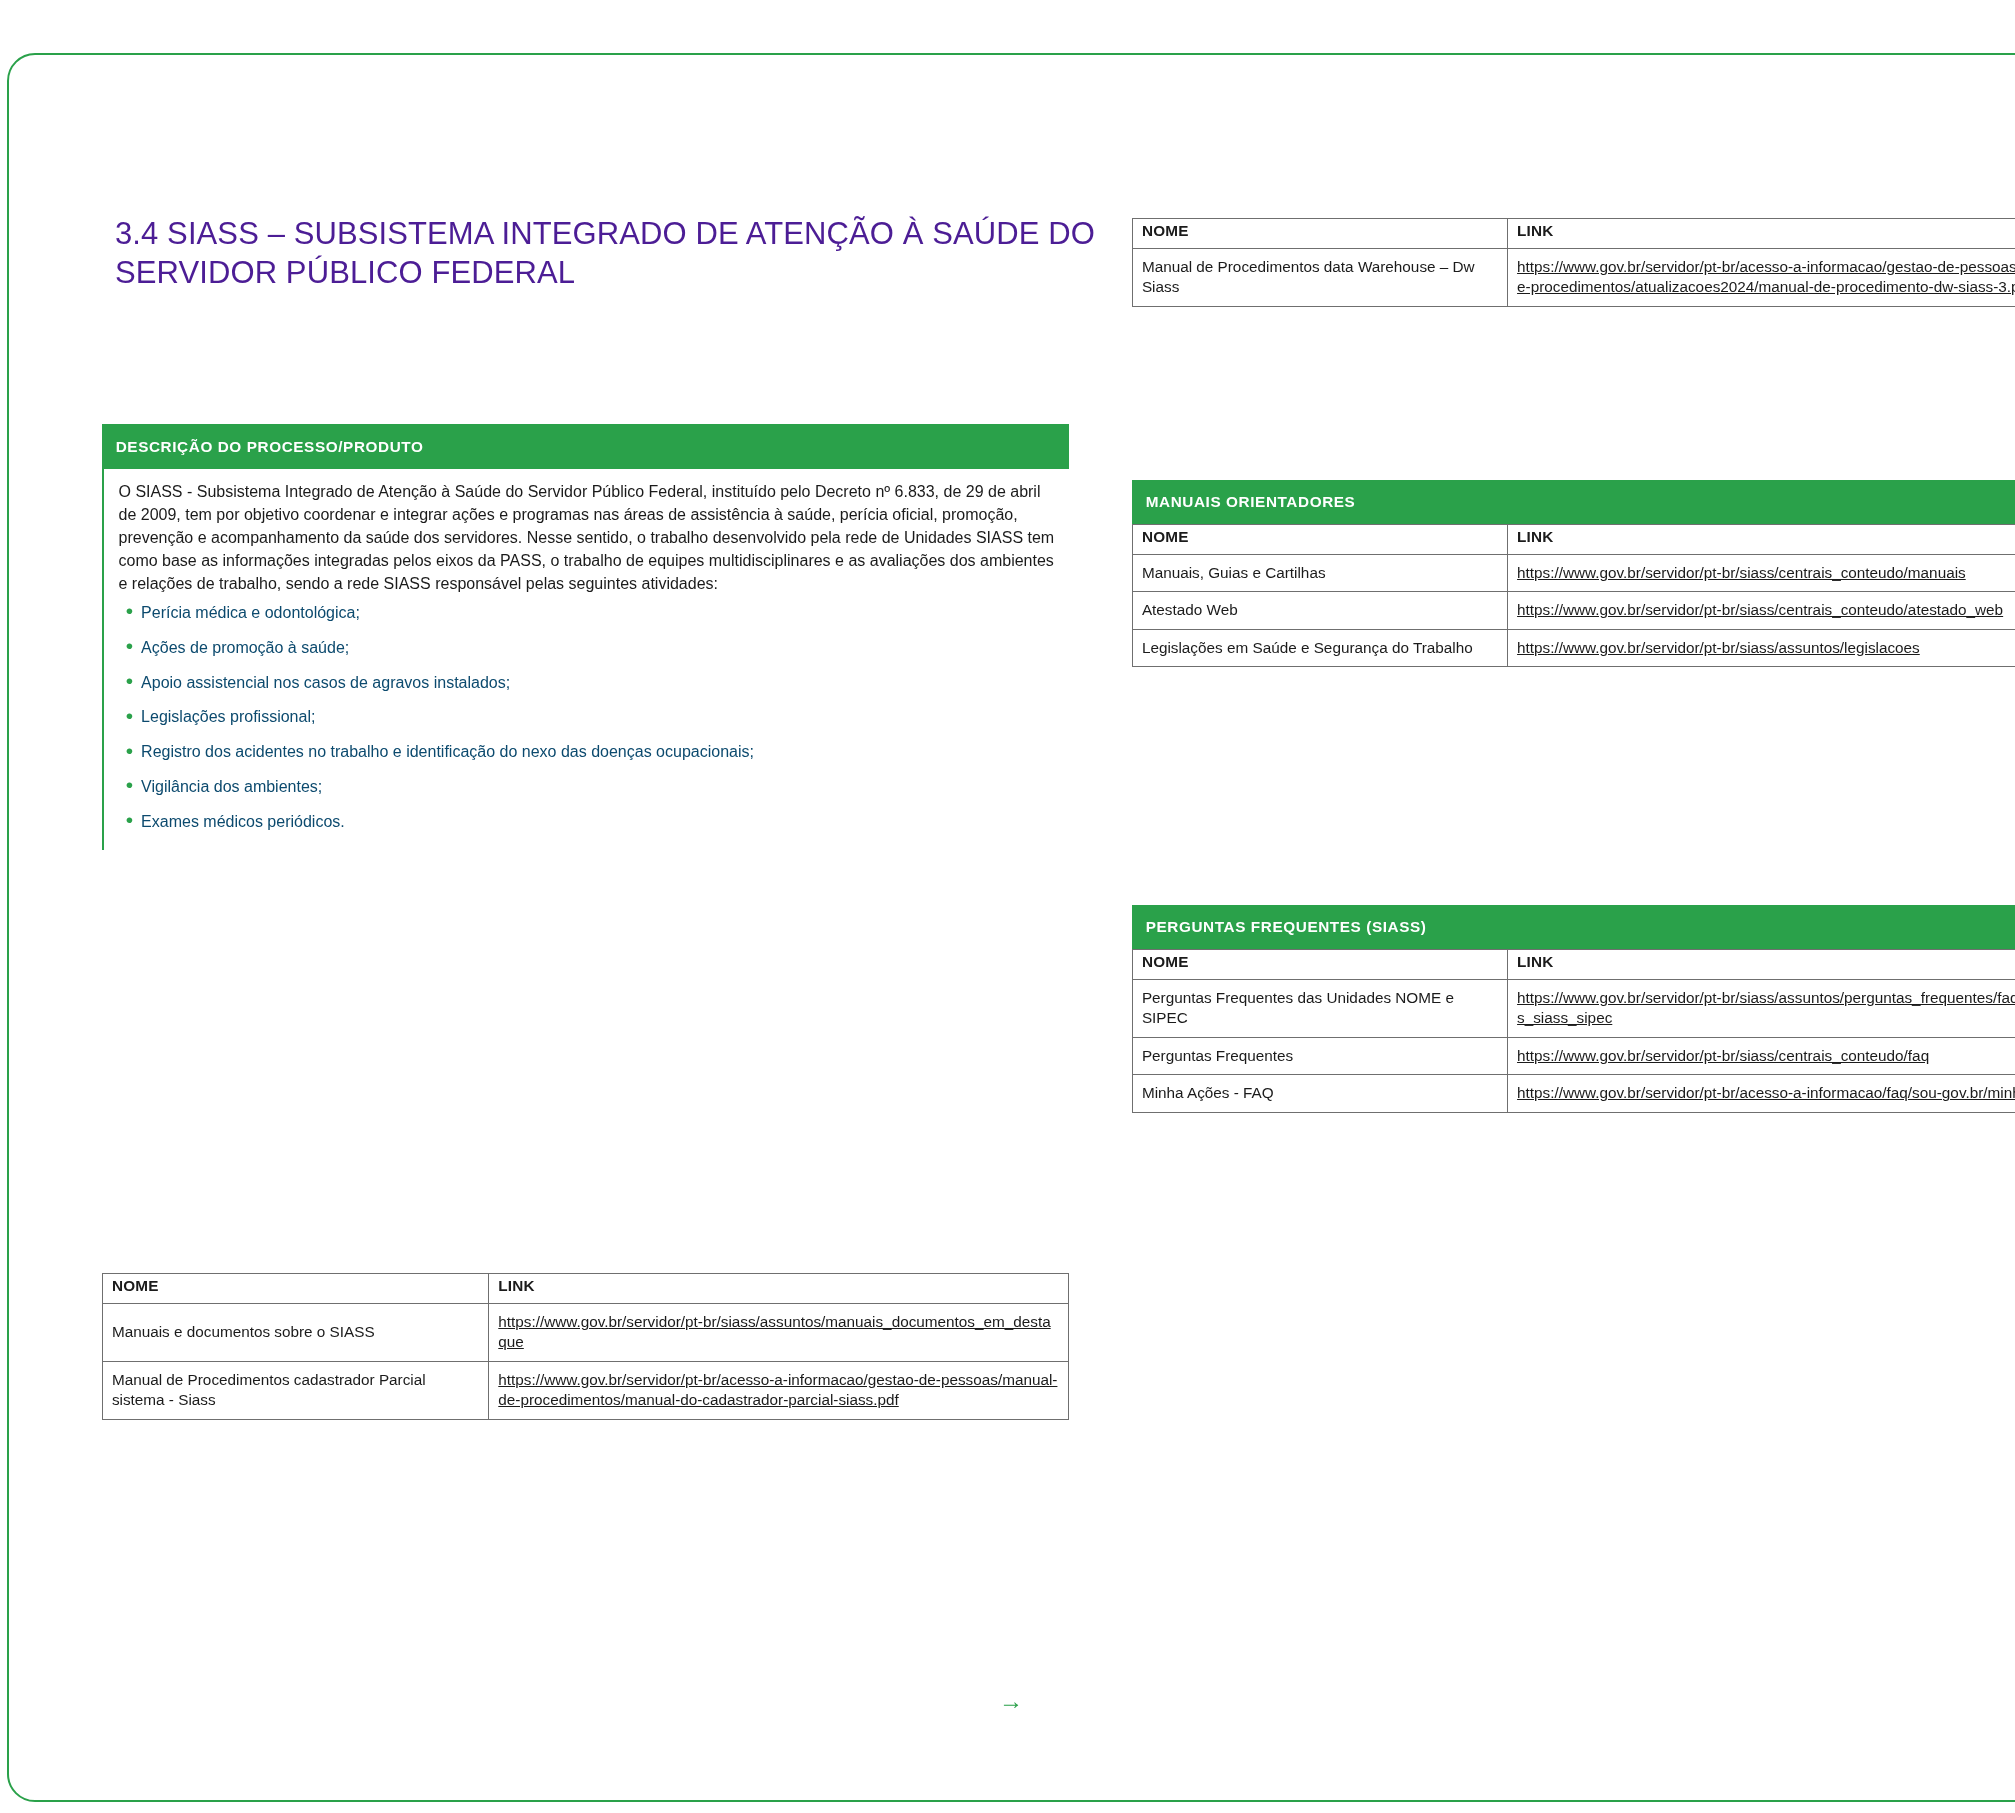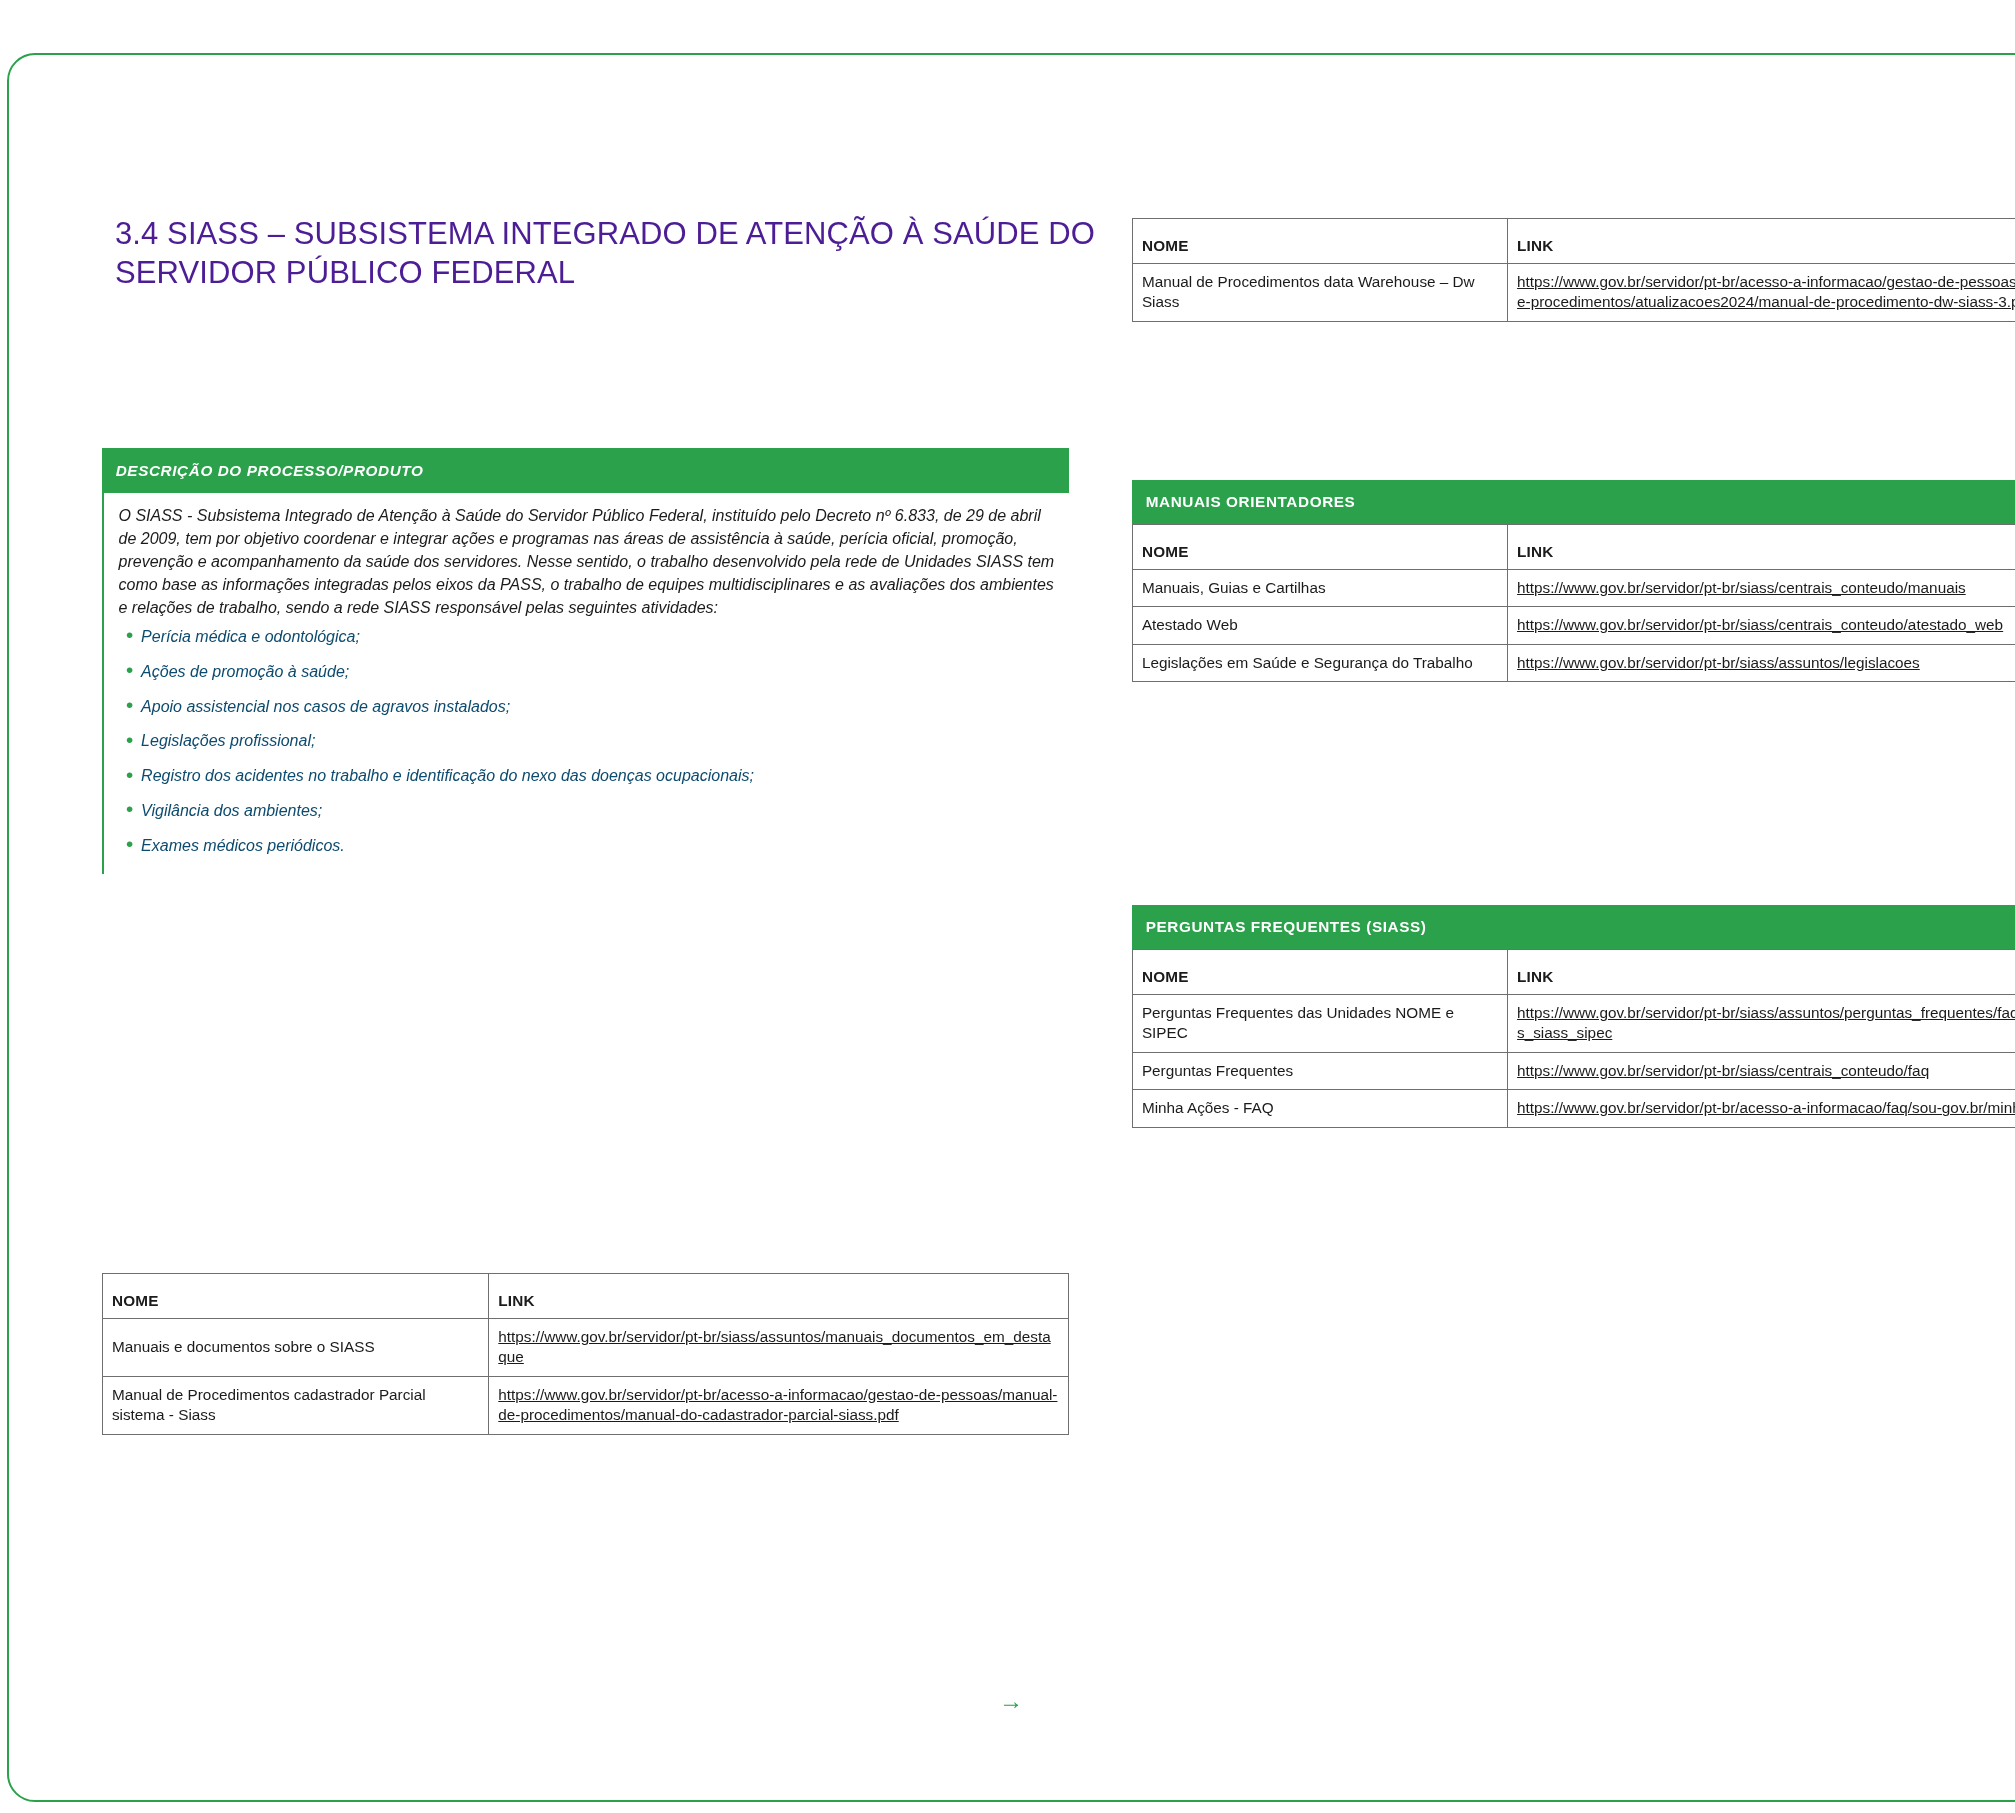--- a/index.html
+++ b/index.html
@@ -69,23 +69,22 @@
     font-size: 15.3px;
     font-weight: bold;
     letter-spacing: 0.6px;
     display: flex;
     align-items: center;
     padding-left: 13.7px;
   }
 
   .desc-box {
     position: absolute;
-    left: 102px; top: 448px;
+    left: 102px; top: 424px;
     width: 967px;
-    font-style: italic;
   }
   .desc-bar { height: 45px; }
   .desc-body {
     border-left: 2.4px solid #2aa14a;
     padding: 10.5px 8px 4px 14.5px;
     font-size: 16px;
     line-height: 1.44;
     color: #1b1b1b;
   }
   .desc-body p { margin: 0 0 7.3px 0; }
@@ -124,21 +123,21 @@
     padding: 8px 8.9px;
     font-size: 15.3px;
     line-height: 1.34;
     color: #1b1b1b;
     text-align: left;
   }
   table.t th {
     font-weight: bold;
     font-size: 15.3px;
     letter-spacing: 0.2px;
-    padding-top: 17px; padding-bottom: 6.4px;
+    padding-top: 2px; padding-bottom: 6.4px;
   }
   td.link, .lnk {
     color: #2f6fb5;
     text-decoration: underline;
     word-break: break-all;
     line-height: 1.36;
   }
 
   
   .icon-badge {

